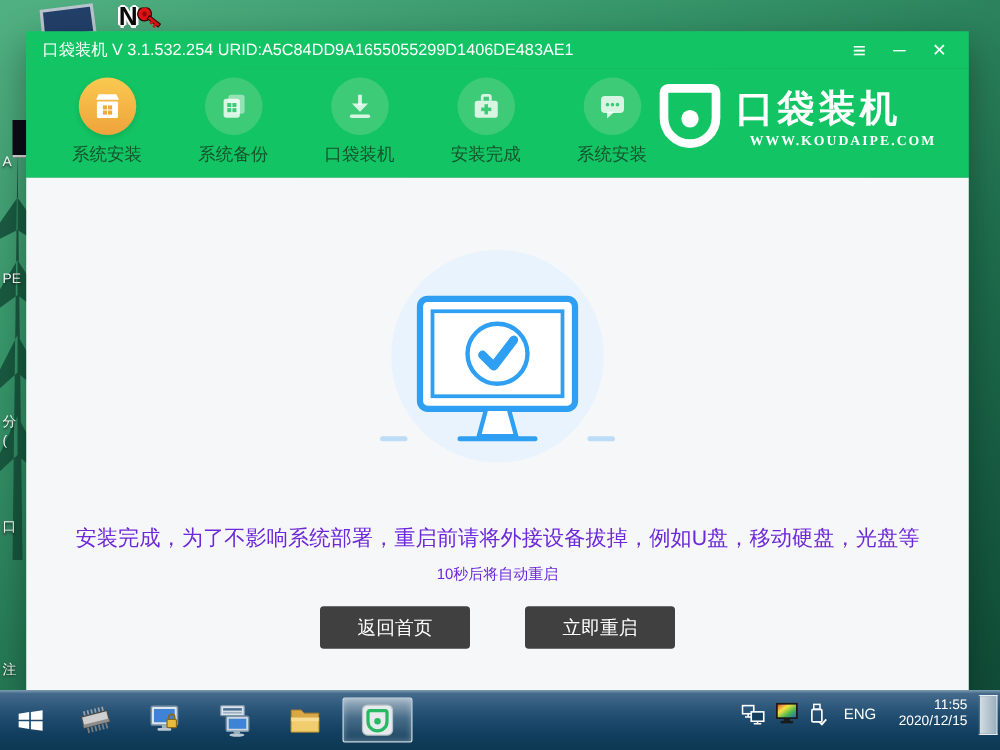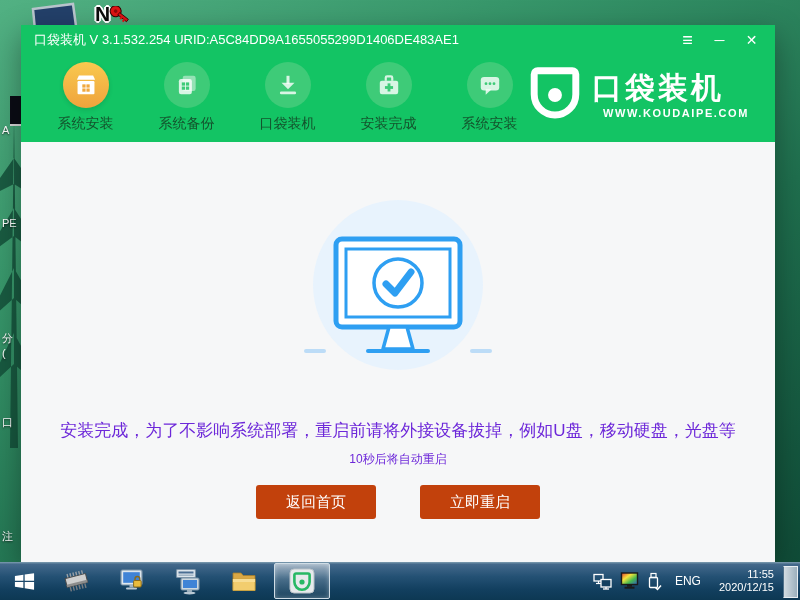--- a/index.html
+++ b/index.html
@@ -36,34 +36,34 @@
   .nav-circle{width:46px;height:46px;border-radius:50%;background:#3ecb78;
     display:flex;align-items:center;justify-content:center;}
   .nav-item.active .nav-circle{background:linear-gradient(180deg,#f9c94f 0%,#efa33c 100%);
     box-shadow:0 2px 5px rgba(0,0,0,.12);}
   .nav-label{margin-top:7px;font-size:14px;color:#14532d;white-space:nowrap;}
 
   .logo{position:absolute;right:26px;top:11px;display:flex;align-items:center;color:#fff;cursor:default;}
   .logo-text{margin-left:11px;display:flex;flex-direction:column;}
   .logo-name{font-size:30px;font-weight:bold;letter-spacing:3px;line-height:32px;white-space:nowrap;}
   .logo-url{font-size:11px;font-weight:bold;letter-spacing:1.6px;margin-top:3px;
-    font-family:Liberation Sans, sans-serif;padding-left:11px;}
+    font-family:Liberation Serif, serif;padding-left:11px;}
 
   .content{height:422px;background:#f6f7f8;display:flex;flex-direction:column;align-items:center;}
   .illus{position:relative;margin-top:55px;width:176px;height:176px;}
   .illus-circle{position:absolute;left:3px;top:3px;width:170px;height:170px;border-radius:50%;background:#e8f3fd;}
   .illus-svg{position:absolute;left:-12px;top:14px;}
   .message{margin-top:46px;font-size:17px;color:#6d28d9;white-space:nowrap;}
   .countdown{margin-top:9px;font-size:12px;color:#6d28d9;}
   .btn-row{margin-top:17px;display:flex;gap:44px;}
-  .btn{width:120px;height:34px;background:#c2410c;color:#fff;font-size:15px;border:none;
+  .btn{width:120px;height:34px;background:#404040;color:#fff;font-size:15px;border:none;
     border-radius:3px;cursor:pointer;font-family:inherit;display:flex;align-items:center;justify-content:center;}
 
   
-  .taskbar{position:absolute;left:0;bottom:0;width:800px;height:38px;
+  .taskbar{position:absolute;left:0;bottom:0;width:800px;height:48px;
     background:linear-gradient(180deg,#7f9eb1 0%,#44698b 6%,#245174 38%,#123f5f 72%,#0d3853 100%);
     display:flex;align-items:center;}
   .tb-start{width:48px;height:38px;display:flex;align-items:center;justify-content:center;cursor:pointer;}
   .tb-app{width:56px;height:38px;display:flex;align-items:center;justify-content:center;cursor:pointer;}
   .tb-app.active{width:54px;height:34px;margin-left:2px;border:1px solid #cfdde6;border-radius:2px;
     background:linear-gradient(180deg,rgba(255,255,255,.5),rgba(255,255,255,.18) 45%,rgba(255,255,255,.06));
     box-shadow:inset 0 0 5px rgba(255,255,255,.35);}
   .tray{position:absolute;right:26px;top:0;height:38px;display:flex;align-items:center;gap:8px;color:#fff;}
   .tray-lang{font-size:12px;margin:0 5px;}
   .tray-clock{text-align:right;font-size:11px;line-height:13px;margin-left:5px;cursor:pointer;}

